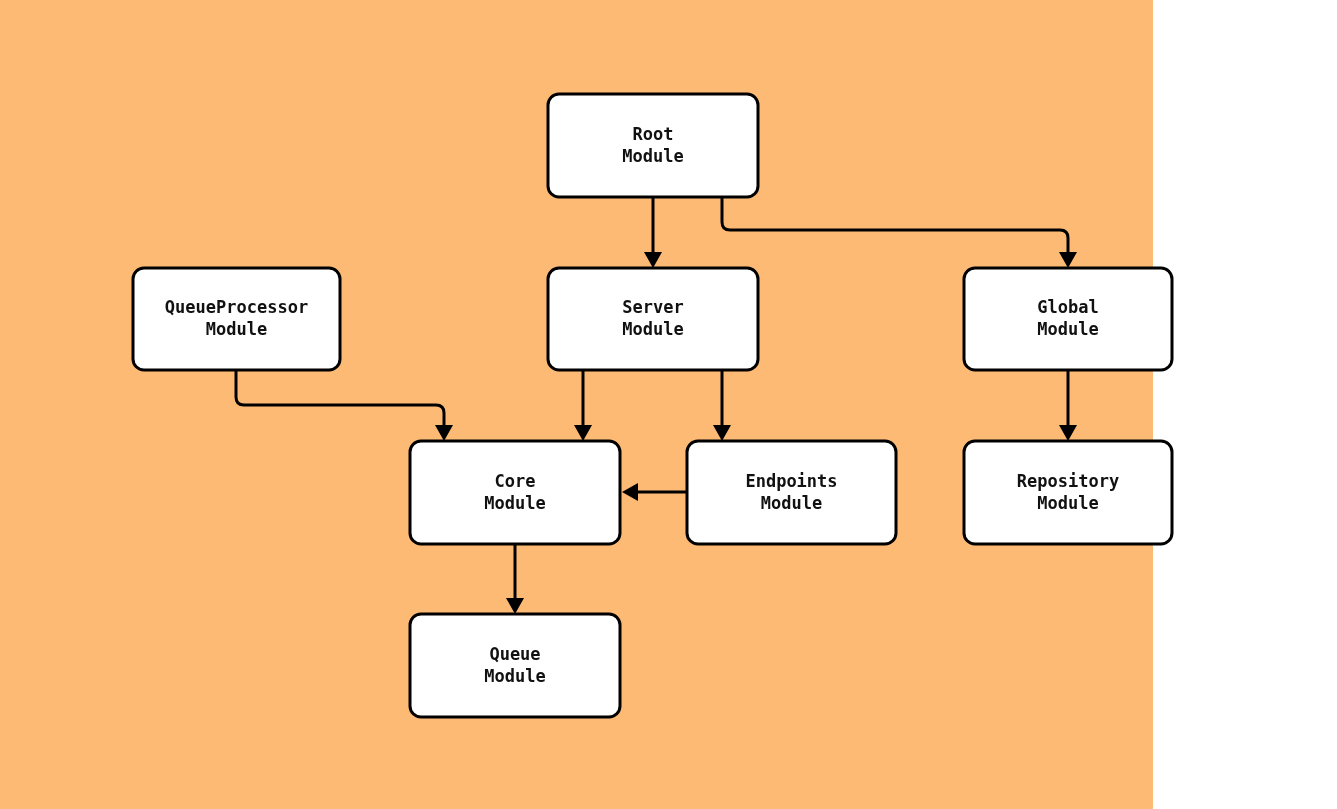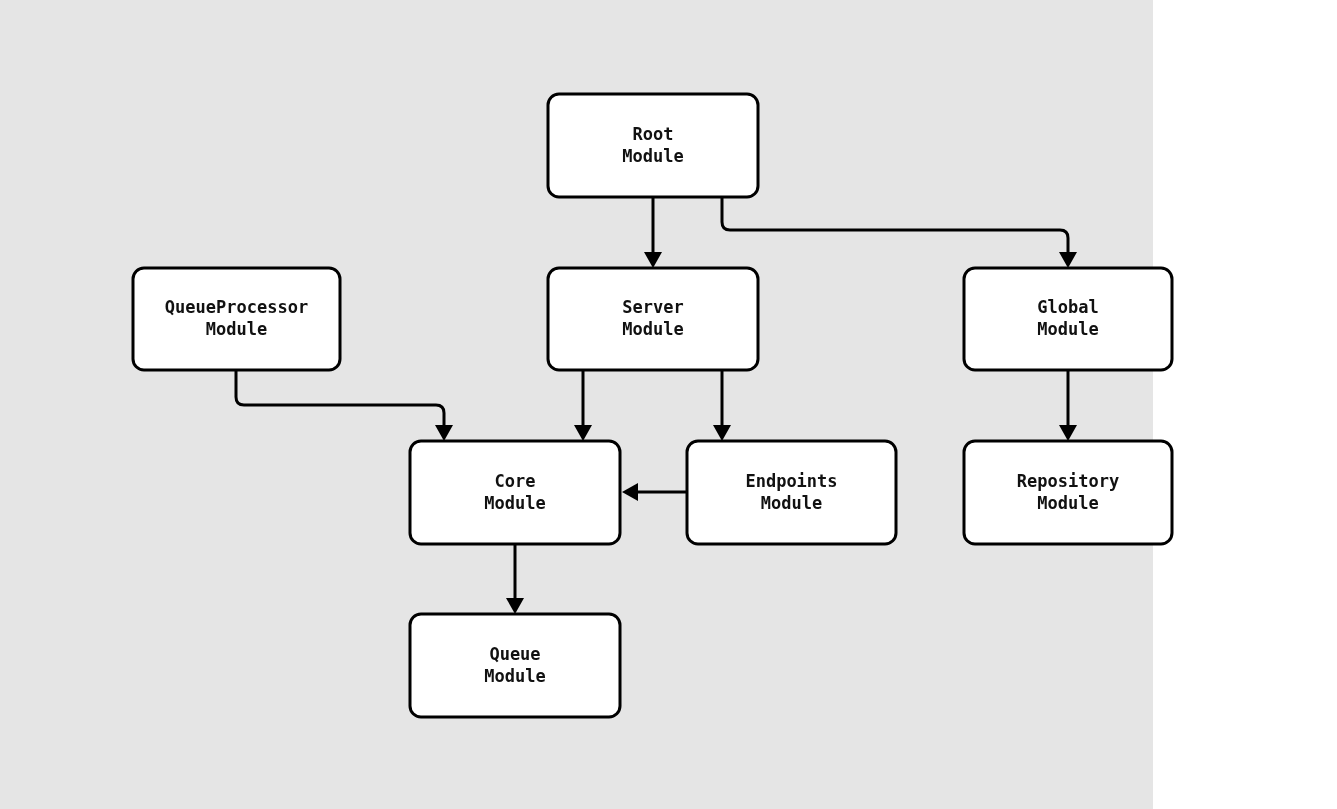--- a/index.html
+++ b/index.html
@@ -11,21 +11,21 @@
   body {
     width: 1337px;
     height: 809px;
     overflow: hidden;
     font-family: "DejaVu Sans Mono", "Liberation Mono", monospace;
   }
   #diagram-canvas {
     position: relative;
     width: 1153px;
     height: 809px;
-    background: #e5e5e5;
+    background: #fdba74;
   }
   svg.diagram-svg {
     position: absolute;
     top: 0;
     left: 0;
     width: 1337px;
     height: 809px;
     display: block;
   }
   .node-rect {

